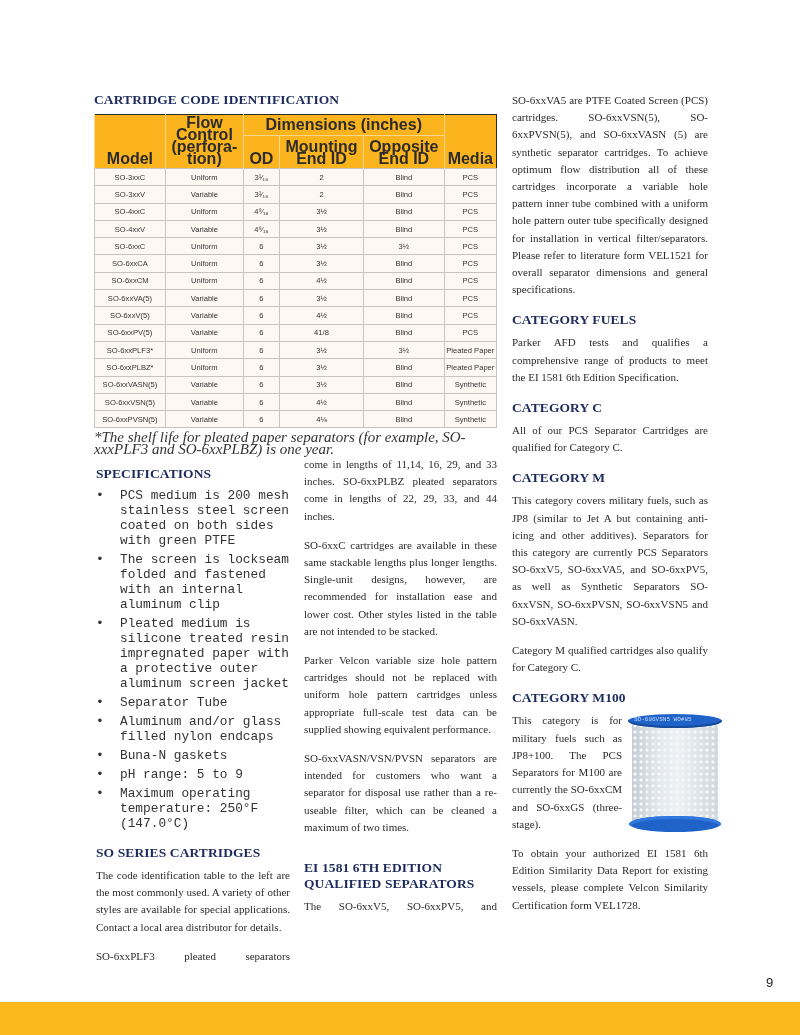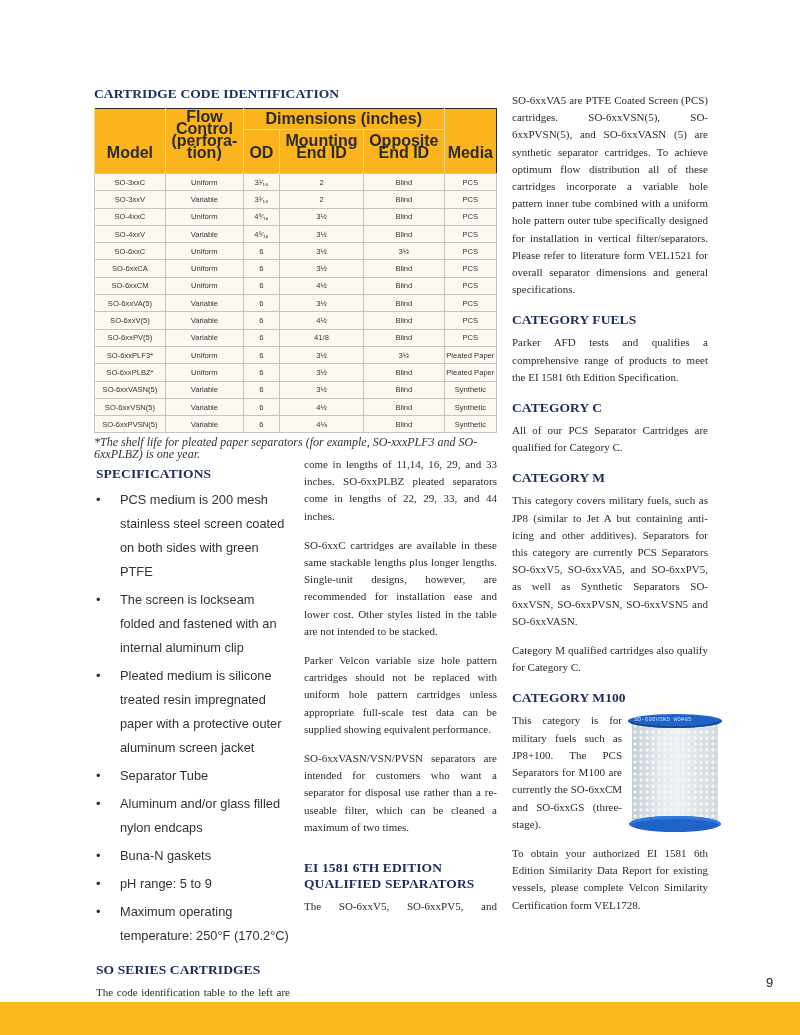--- a/index.html
+++ b/index.html
@@ -10,44 +10,44 @@
   }
   .heading {
     font-family: "Liberation Serif", serif; font-weight: bold;
     color: #1d2a5c; font-size: 13.5px; letter-spacing: 0.1px;
     margin: 0 0 6px 0;
   }
   .body-text {
     font-size: 11px; line-height: 17.2px; text-align: justify;
     margin: 0 0 12px 0; color: #2b2b2b;
   }
-  #table-section { position: absolute; left: 94px; top: 86px; width: 403px; }
+  #table-section { position: absolute; left: 94px; top: 92px; width: 403px; }
   table.codes {
     width: 403px; border-collapse: collapse;
     font-family: "Liberation Sans", sans-serif; font-size: 7.6px;
     border: 1.5px solid #2a2a2a; margin-top: 3px;
   }
   table.codes th {
     background: #fbb41e; color: #2b2b2b; font-weight: bold;
     font-size: 16px; line-height: 12px; padding: 2px 3px;
     border-left: 1px solid #f7d88a;
   }
-  table.codes th.bottom { vertical-align: bottom; padding-bottom: 14px; }
+  table.codes th.bottom { vertical-align: bottom; padding-bottom: 3px; }
   table.codes th.dim-top { border-bottom: 1px solid #f7d88a; height: 16px; vertical-align: middle; }
   table.codes td {
     background: #fdf9f2; text-align: center; height: 16.3px; padding: 0;
     border: 1px solid #c8c4bd; color: #333;
   }
   .footnote {
-    font-style: italic; font-size: 12px; line-height: 12px; margin-top: 3px; color: #333;
+    font-style: italic; font-size: 15px; line-height: 12px; margin-top: 3px; color: #333;
   }
   #specs { position: absolute; left: 96px; top: 466px; width: 194px; }
   ul.spec-list {
     list-style: none; margin: 0 0 14px 0; padding: 0;
-    font-family: Liberation Sans, sans-serif; font-size: 12.8px; line-height: 24px; color: #333;
+    font-family: Liberation Mono, monospace; font-size: 12.8px; line-height: 15px; color: #333;
   }
   ul.spec-list li { position: relative; padding-left: 24px; margin-bottom: 4px; }
   ul.spec-list li::before {
     content: "•"; position: absolute; left: 0; top: 0; font-size: 13px;
   }
   #mid-col { position: absolute; left: 304px; top: 456px; width: 193px; }
   #right-col { position: absolute; left: 512px; top: 92px; width: 196px; }
   .img-wrap {
     float: right; width: 96px; height: 128px; margin: 2px -14px 0 4px; position: relative;
   }
@@ -223,21 +223,21 @@
 <div id="specs">
   <div class="heading">SPECIFICATIONS</div>
   <ul class="spec-list">
     <li>PCS medium is 200 mesh stainless steel screen coated on both sides with green PTFE</li>
     <li>The screen is lockseam folded and fastened with an internal aluminum clip</li>
     <li>Pleated medium is silicone treated resin impregnated paper with a protective outer aluminum screen jacket</li>
     <li>Separator Tube</li>
     <li>Aluminum and/or glass filled nylon endcaps</li>
     <li>Buna-N gaskets</li>
     <li>pH range: 5 to 9</li>
-    <li>Maximum operating temperature: 250°F (170.2°C)</li>
+    <li>Maximum operating temperature: 250°F (147.0°C)</li>
   </ul>
   <div class="heading">SO SERIES CARTRIDGES</div>
   <p class="body-text">The code identification table to the left are the most commonly used. A variety of other styles are available for special applications. Contact a local area distributor for details.</p>
   <p class="body-text" style="text-align-last: justify;">SO-6xxPLF3 pleated separators</p>
 </div>
 
 <div id="mid-col">
   <p class="body-text">come in lengths of 11,14, 16, 29, and 33 inches. SO-6xxPLBZ pleated separators come in lengths of 22, 29, 33, and 44 inches.</p>
   <p class="body-text">SO-6xxC cartridges are available in these same stackable lengths plus longer lengths. Single-unit designs, however, are recommended for installation ease and lower cost. Other styles listed in the table are not intended to be stacked.</p>
   <p class="body-text">Parker Velcon variable size hole pattern cartridges should not be replaced with uniform hole pattern cartridges unless appropriate full-scale test data can be supplied showing equivalent performance.</p>

